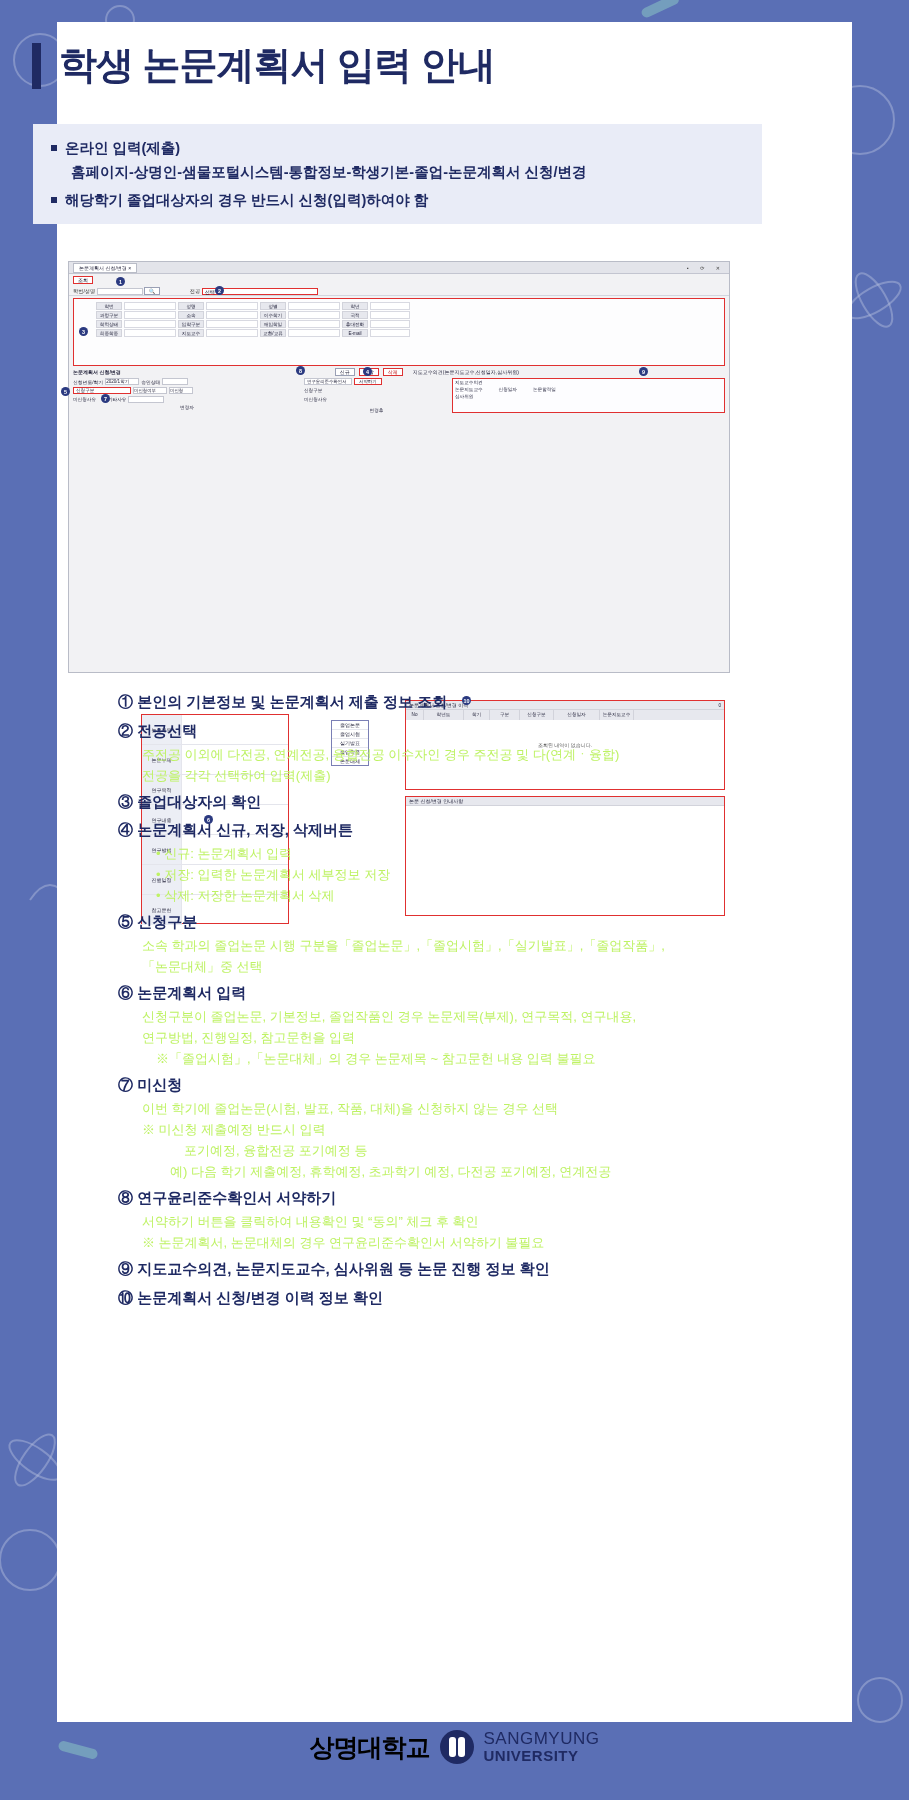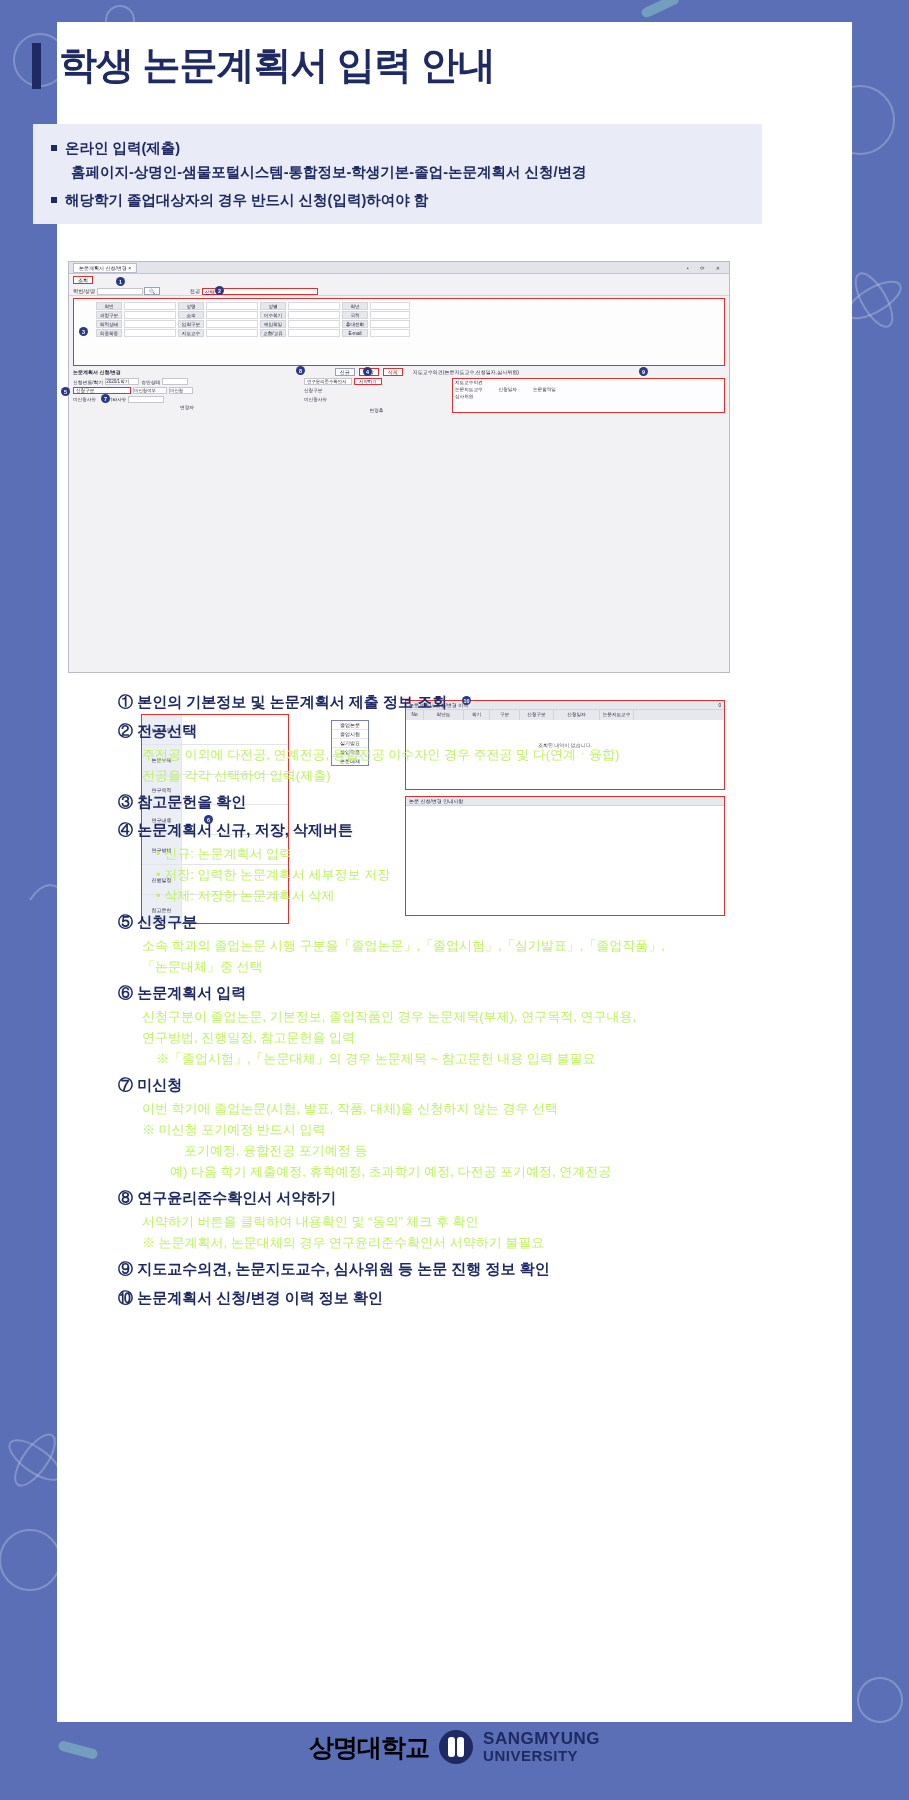--- a/index.html
+++ b/index.html
@@ -84,21 +84,21 @@
   .note .b.ind2{padding-left:52px;}
   .note .b.ind3{padding-left:66px;}
 
   
   .footer{position:absolute;left:0;bottom:36px;width:100%;display:flex;align-items:center;justify-content:center;gap:10px;}
   .fl-kr{font-size:25px;font-weight:bold;color:#000000;letter-spacing:-1px;}
   .fl-mark{width:34px;height:34px;border-radius:50%;background:#1f2a63;position:relative;}
   .fl-mark:before{content:"";position:absolute;left:9px;top:7px;width:7px;height:20px;background:#fff;border-radius:3px;}
   .fl-mark:after{content:"";position:absolute;right:9px;top:7px;width:7px;height:20px;background:#fff;border-radius:3px;}
   .fl-en{line-height:1.05;}
-  .fl-en .l1{font-size:17px;font-weight:bold;color:#1f2a63;letter-spacing:.5px;}
+  .fl-en .l1{font-size:17px;font-weight:normal;color:#1f2a63;letter-spacing:.5px;}
   .fl-en .l2{font-size:15px;font-weight:bold;color:#1f2a63;letter-spacing:.5px;}
 </style>
 </head>
 <body>
 
 <div class="doodles">
   <svg class="doodle" style="left:0;top:0;" width="909" height="1800" viewBox="0 0 909 1800" aria-hidden="true">
     <g stroke="#ffffff" stroke-opacity="0.45" fill="none" stroke-width="2">
       <circle cx="40" cy="60" r="26"></circle>
         <circle cx="120" cy="20" r="14"></circle>
@@ -339,21 +339,21 @@
     <div class="h"><span>①</span> <span>본인의 기본정보 및 논문계획서 제출 정보 조회</span></div>
   </div>
 
   <div class="note">
     <div class="h"><span>②</span> <span>전공선택</span></div>
     <div class="b">주전공 이외에 다전공, 연계전공, 융합전공 이수자인 경우 주전공 및 다(연계ㆍ융합)</div>
     <div class="b">전공을 각각 선택하여 입력(제출)</div>
   </div>
 
   <div class="note">
-    <div class="h"><span>③</span> <span>참고문헌을 확인</span></div>
+    <div class="h"><span>③</span> <span>졸업대상자의 확인</span></div>
   </div>
 
   <div class="note">
     <div class="h"><span>④</span> <span>논문계획서 신규, 저장, 삭제버튼</span></div>
     <div class="b ind">• 신규: 논문계획서 입력</div>
     <div class="b ind">• 저장: 입력한 논문계획서 세부정보 저장</div>
     <div class="b ind">• 삭제: 저장한 논문계획서 삭제</div>
   </div>
 
   <div class="note">
@@ -365,21 +365,21 @@
   <div class="note">
     <div class="h"><span>⑥</span> <span>논문계획서 입력</span></div>
     <div class="b">신청구분이 졸업논문, 기본정보, 졸업작품인 경우 논문제목(부제), 연구목적, 연구내용,</div>
     <div class="b">연구방법, 진행일정, 참고문헌을 입력</div>
     <div class="b ind">※「졸업시험」,「논문대체」의 경우 논문제목 ~ 참고문헌 내용 입력 불필요</div>
   </div>
 
   <div class="note">
     <div class="h"><span>⑦</span> <span>미신청</span></div>
     <div class="b">이번 학기에 졸업논문(시험, 발표, 작품, 대체)을 신청하지 않는 경우 선택</div>
-    <div class="b">※ 미신청 포기예정 반드시 입력</div>
+    <div class="b">※ 미신청 제출예정 반드시 입력</div>
     <div class="b ind3">포기예정, 융합전공 포기예정 등</div>
     <div class="b ind2">예) 다음 학기 제출예정, 휴학예정, 초과학기 예정, 다전공 포기예정, 연계전공</div>
   </div>
 
   <div class="note">
     <div class="h"><span>⑧</span> <span>연구윤리준수확인서 서약하기</span></div>
     <div class="b">서약하기 버튼을 클릭하여 내용확인 및 “동의” 체크 후 확인</div>
     <div class="b">※ 논문계획서, 논문대체의 경우 연구윤리준수확인서 서약하기 불필요</div>
   </div>
 

